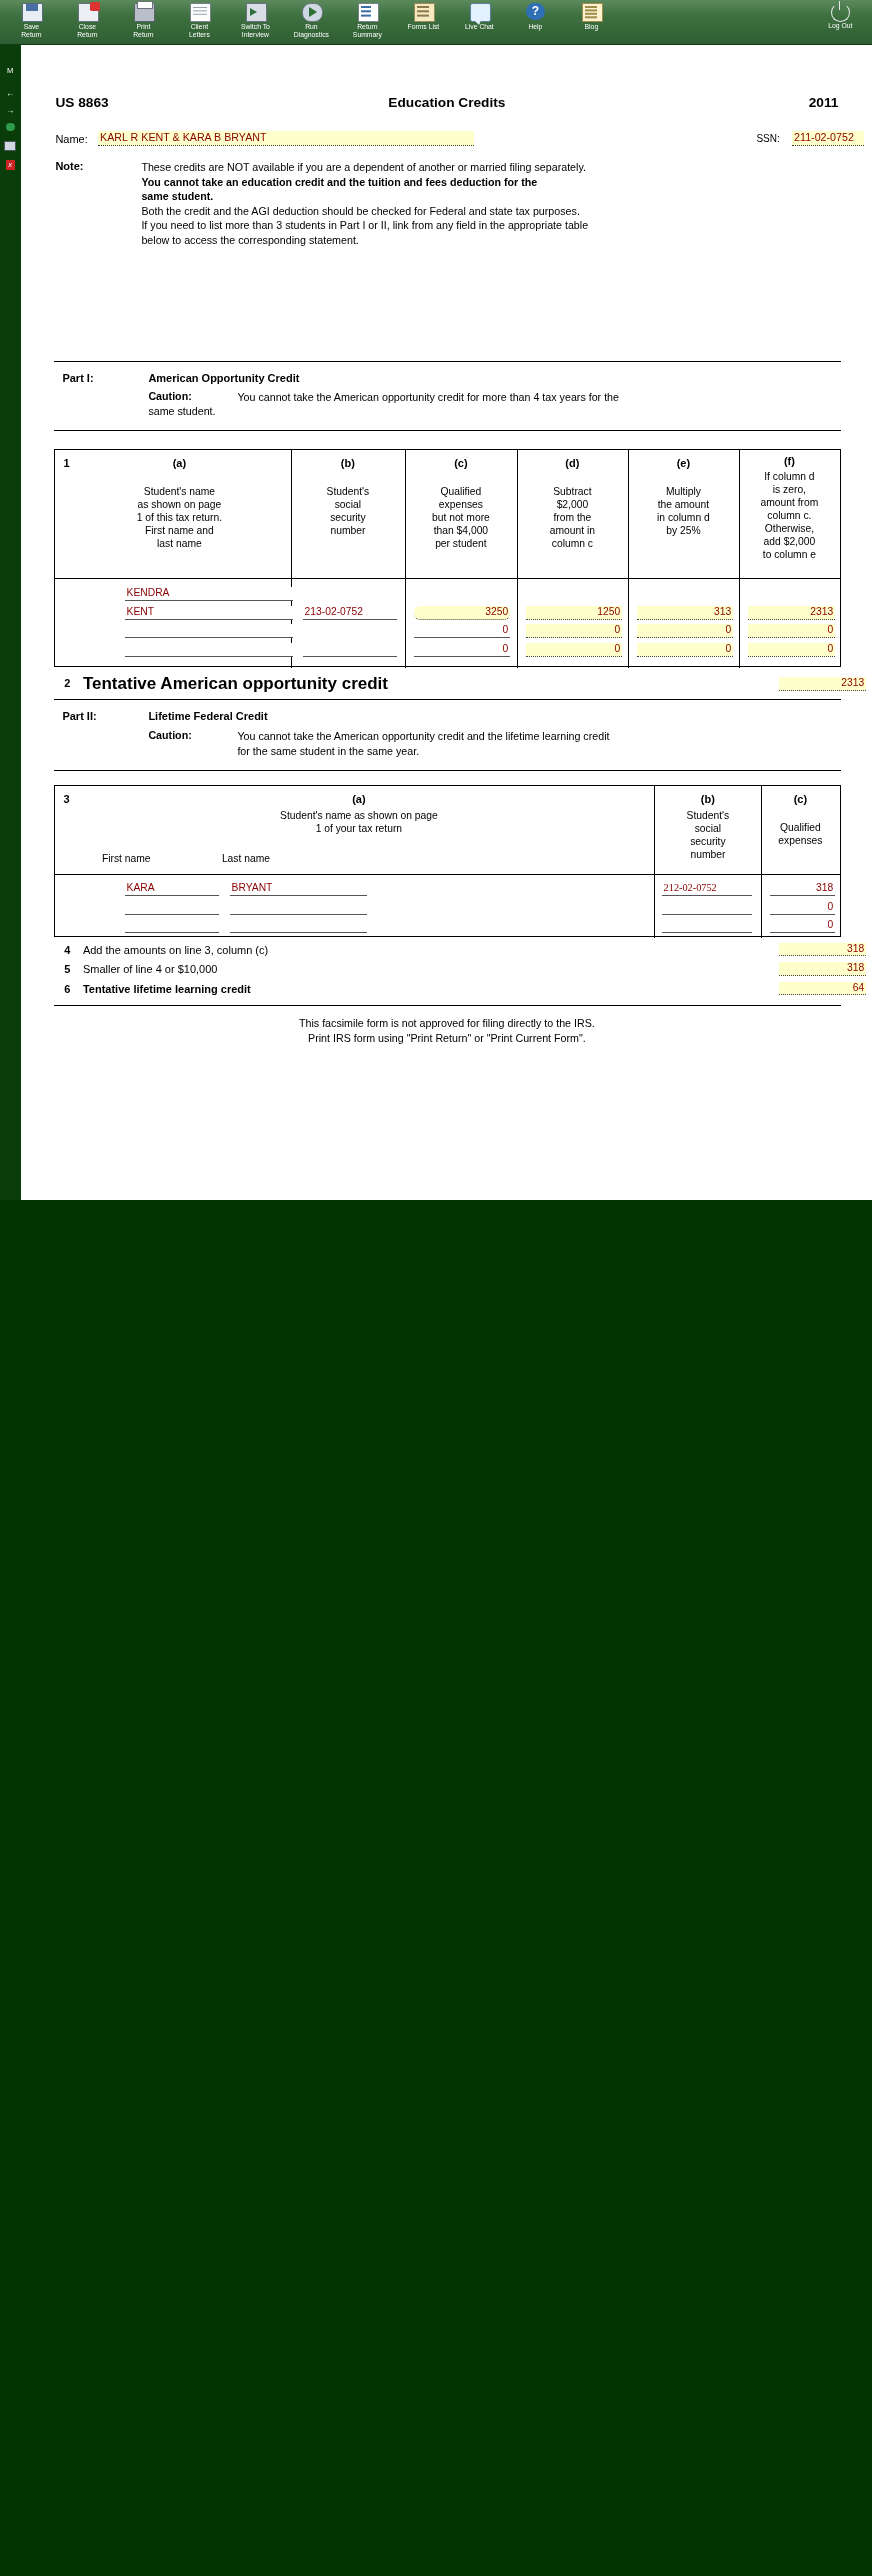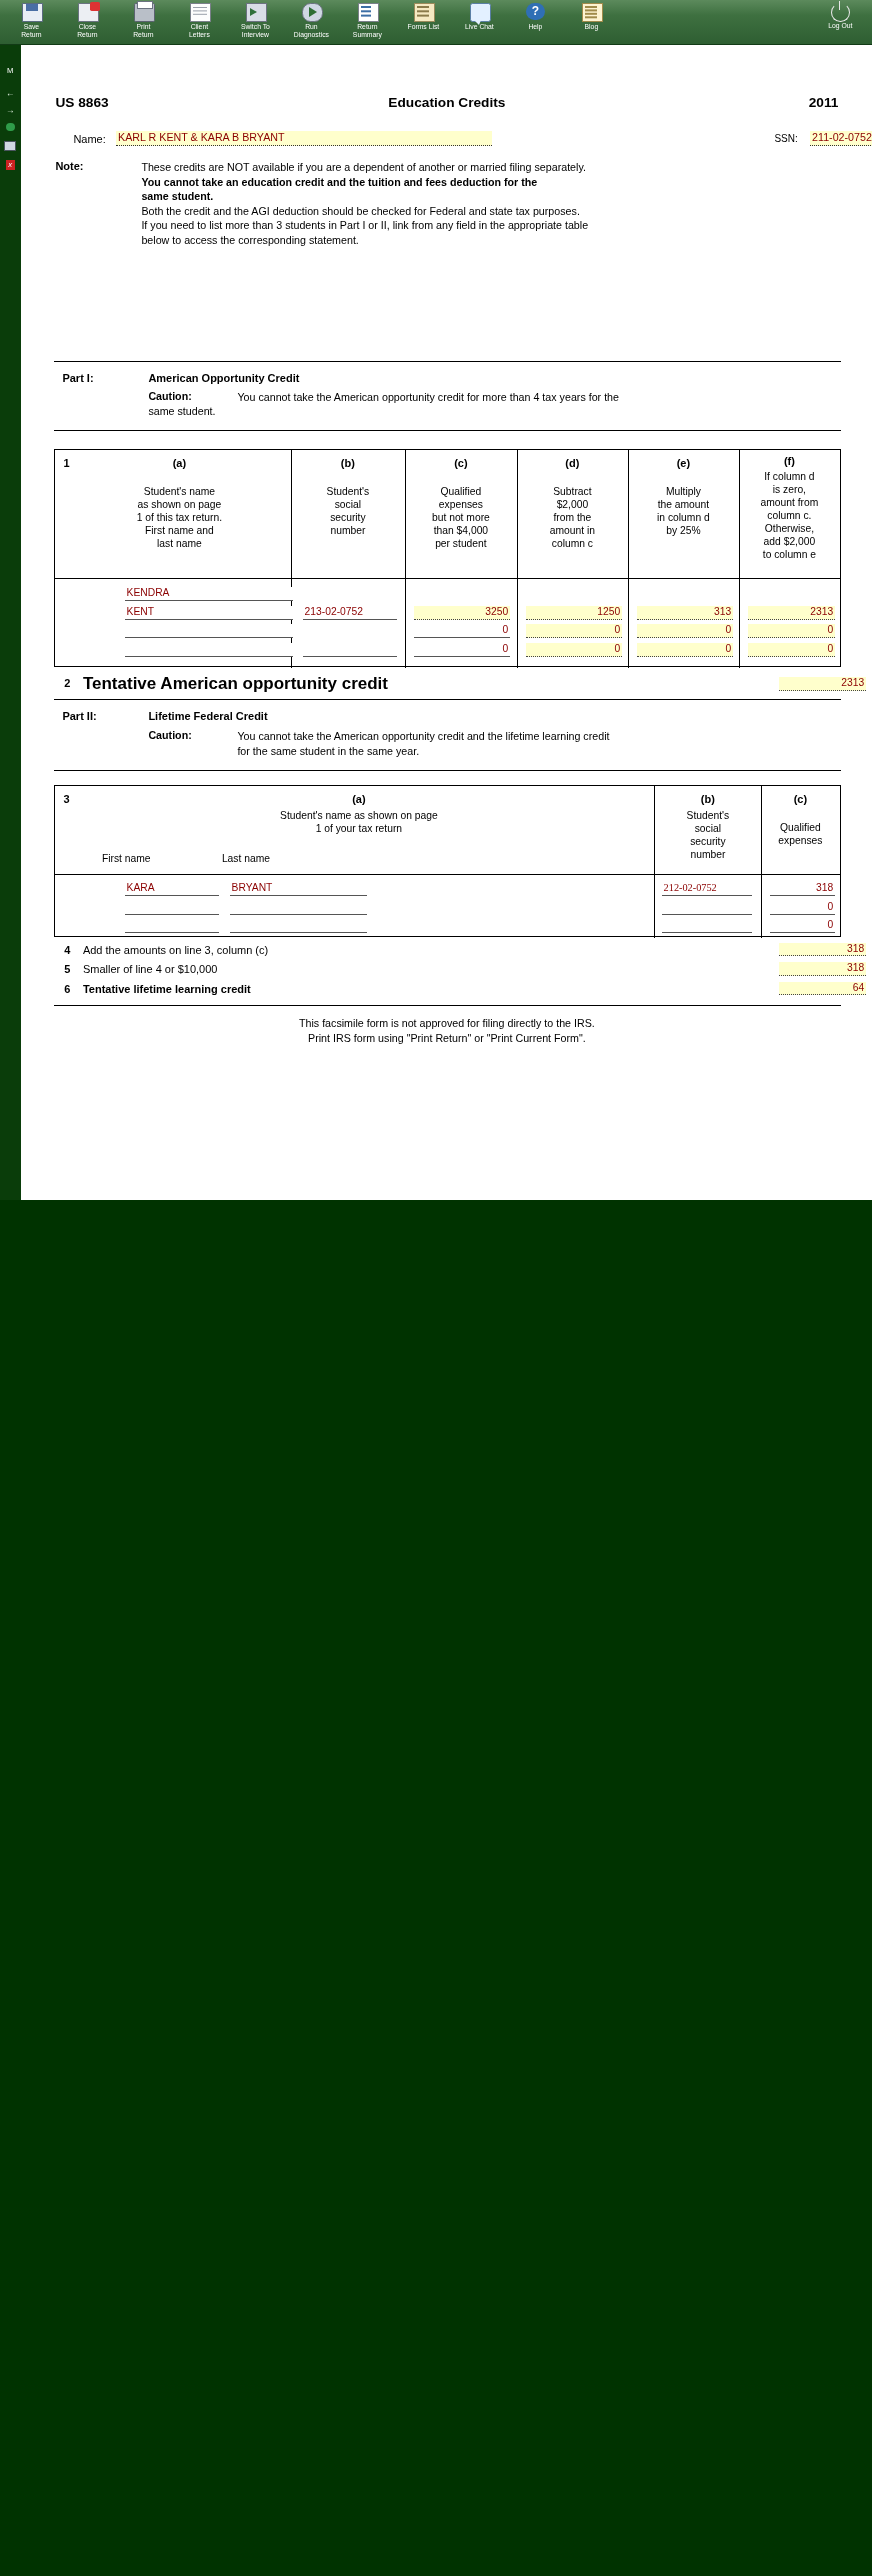--- a/index.html
+++ b/index.html
@@ -128,31 +128,31 @@
   .inner { position: relative; width: 851px; height: 1155px; }
 
   .hdr-row {
     position: absolute; left: 34px; top: 50px; width: 783px;
     display: flex; justify-content: space-between; align-items: baseline;
     font-weight: bold; font-size: 13.7px;
   }
   .hdr-center { position:absolute; left:0; right:0; text-align:center; font-weight:bold; font-size:13.7px; }
 
   .name-row {
-    position: absolute; left: 52px; top: 86px; width: 783px; height: 19px;
+    position: absolute; left: 34px; top: 86px; width: 783px; height: 19px;
   }
   .lbl-name { position:absolute; left:0; top:1.7px; font-size:11px;}
   .fld-name {
     position:absolute; left:43px; top:0; width:376px; height:15.4px;
     background:#ffffcc; border-bottom:0.9px dotted #333; color:#8b0000;
     font-size:10.7px; padding-left:1.7px; box-sizing:border-box;
   }
   .lbl-ssn { position:absolute; left:701px; top:1.7px; font-size:10px;}
   .fld-ssn {
-    position:absolute; left:737px; top:0; width:81px; height:15.4px;
+    position:absolute; left:737px; top:0; width:72px; height:15.4px;
     background:#ffffcc; border-bottom:0.9px dotted #333; color:#8b0000;
     font-size:10.7px; text-align:left; padding-left:1.7px; box-sizing:border-box;
   }
 
   .note-block { position:absolute; left:34px; top:115px; width:787px; }
   .note-label { position:absolute; left:0; top:0; font-weight:bold; font-size:11px; }
   .note-lines { position:absolute; left:86px; top:0; width:701px; font-size:10.7px; line-height:14.5px; }
   .note-lines .b { font-weight:bold; }
 
   .rule { position:absolute; left:32.5px; width:787px; height:0.9px; background:#000; }
@@ -428,21 +428,21 @@
         <div>column c.</div>
         <div>Otherwise,</div>
         <div>add $2,000</div>
         <div>to column e</div>
       </div>
     </div>
 
     <div class="inputline in-plain ta-l" style="left:70px; top:137px; width:168px;">KENDRA</div>
     <div class="inputline in-plain ta-l" style="left:70px; top:156px; width:168px;">KENT</div>
     <div class="inputline in-plain ta-l" style="left:248px; top:156px; width:94px;">213-02-0752</div>
-    <div class="inputline in-yellow ta-r" style="left:359px; top:156px; width:96px;">3250</div>
+    <div class="inputline in-yellow ta-r" style="left:359px; top:156px; width:96px;border-radius:6px;">3250</div>
     <div class="inputline in-yellow ta-r" style="left:471px; top:156px; width:96px;">1250</div>
     <div class="inputline in-yellow ta-r" style="left:582px; top:156px; width:96px;">313</div>
     <div class="inputline in-yellow ta-r" style="left:693px; top:156px; width:87px;">2313</div>
 
     <div class="inputline in-plain ta-l" style="left:70px; top:174px; width:168px;"></div>
     <div class="inputline in-plain ta-l" style="left:70px; top:193px; width:168px;"></div>
     <div class="inputline in-plain ta-l" style="left:248px; top:193px; width:94px;"></div>
     <div class="inputline in-plain ta-r" style="left:359px; top:174px; width:96px;">0</div>
     <div class="inputline in-yellow ta-r" style="left:471px; top:174px; width:96px;">0</div>
     <div class="inputline in-yellow ta-r" style="left:582px; top:174px; width:96px;">0</div>

